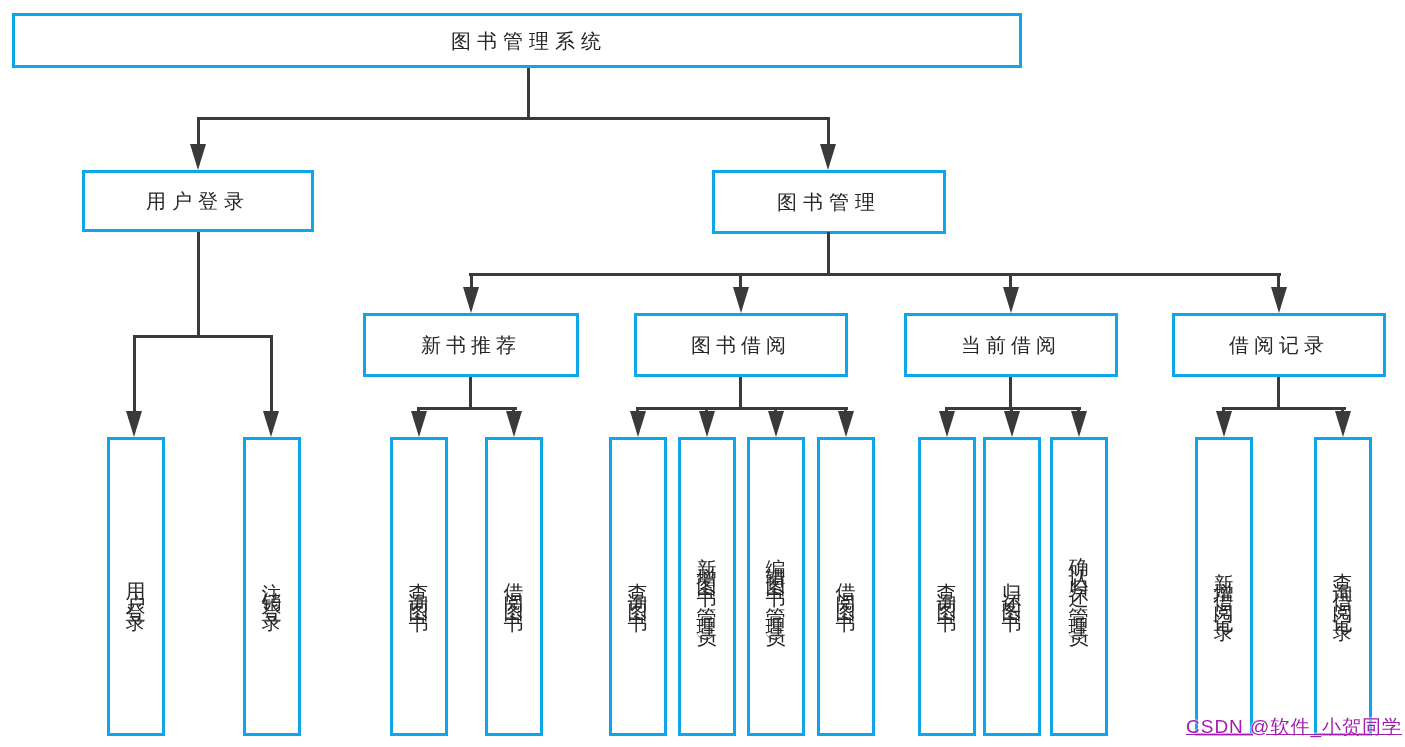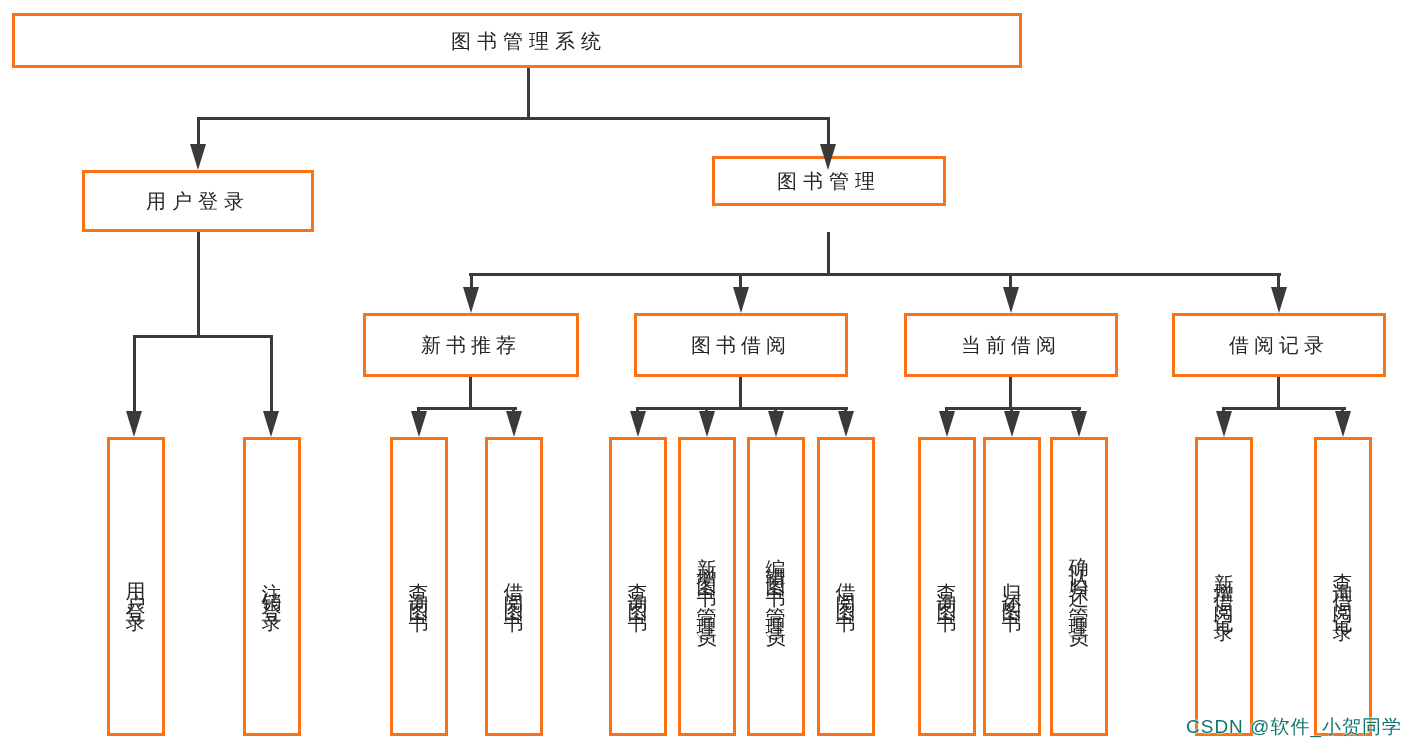--- a/index.html
+++ b/index.html
@@ -1,58 +1,59 @@
 <!DOCTYPE html>
 <html><head>
 <meta charset="utf-8">
 <style>
   html,body{margin:0;padding:0;background:#ffffff;}
   #canvas{
     position:relative;width:1405px;height:747px;background:#ffffff;overflow:hidden;
     font-family:"Liberation Sans","DejaVu Sans",sans-serif;
   }
   .box{
-    position:absolute;box-sizing:border-box;border:3px solid #f97316;background:#ffffff;
+    position:absolute;box-sizing:border-box;border:3px solid #0ea5e9;background:#ffffff;
     display:flex;align-items:center;justify-content:center;
   }
   .box .lbl{
     font-size:20px;color:#262626;letter-spacing:6px;white-space:nowrap;line-height:1.2;
   }
   .root-lbl{letter-spacing:8px;padding-left:24px;}
   .l3 .lbl{letter-spacing:5px;}
   .leaf .lbl{
     writing-mode:vertical-rl;text-orientation:mixed;
     letter-spacing:10px;line-height:1;white-space:nowrap;
   }
   .vl{position:absolute;width:3px;background:#3a3a3a;}
   .hl{position:absolute;height:3px;background:#3a3a3a;}
   .tri{
     position:absolute;width:0;height:0;
     border-left:8px solid transparent;border-right:8px solid transparent;
     border-top:26px solid #3a3a3a;
   }
   .watermark{
     position:absolute;left:1186px;top:714px;z-index:5;
-    font-size:19px;color:#0f766e;letter-spacing:1px;white-space:nowrap;
+    font-size:19px;color:#a21caf;letter-spacing:1px;white-space:nowrap;
     text-shadow:0 0 2px #ffffff,0 0 2px #ffffff;
+    text-decoration:underline;
   }
 </style>
 </head>
 <body>
 
 <div id="canvas">
 
   <div class="box" style="left:12px;top:13px;width:1010px;height:55px">
     <span class="lbl root-lbl">图书管理系统</span>
   </div>
 
   <div class="box" style="left:82px;top:170px;width:232px;height:62px">
     <span class="lbl">用户登录</span>
   </div>
-  <div class="box" style="left:712px;top:156px;width:234px;height:50px">
+  <div class="box" style="left:712px;top:170px;width:234px;height:64px">
     <span class="lbl">图书管理</span>
   </div>
 
   <div class="box l3" style="left:634px;top:313px;width:214px;height:64px">
     <span class="lbl">图书借阅</span>
   </div>
   <div class="box l3" style="left:363px;top:313px;width:216px;height:64px">
     <span class="lbl">新书推荐</span>
   </div>
   <div class="box l3" style="left:1172px;top:313px;width:214px;height:64px">

